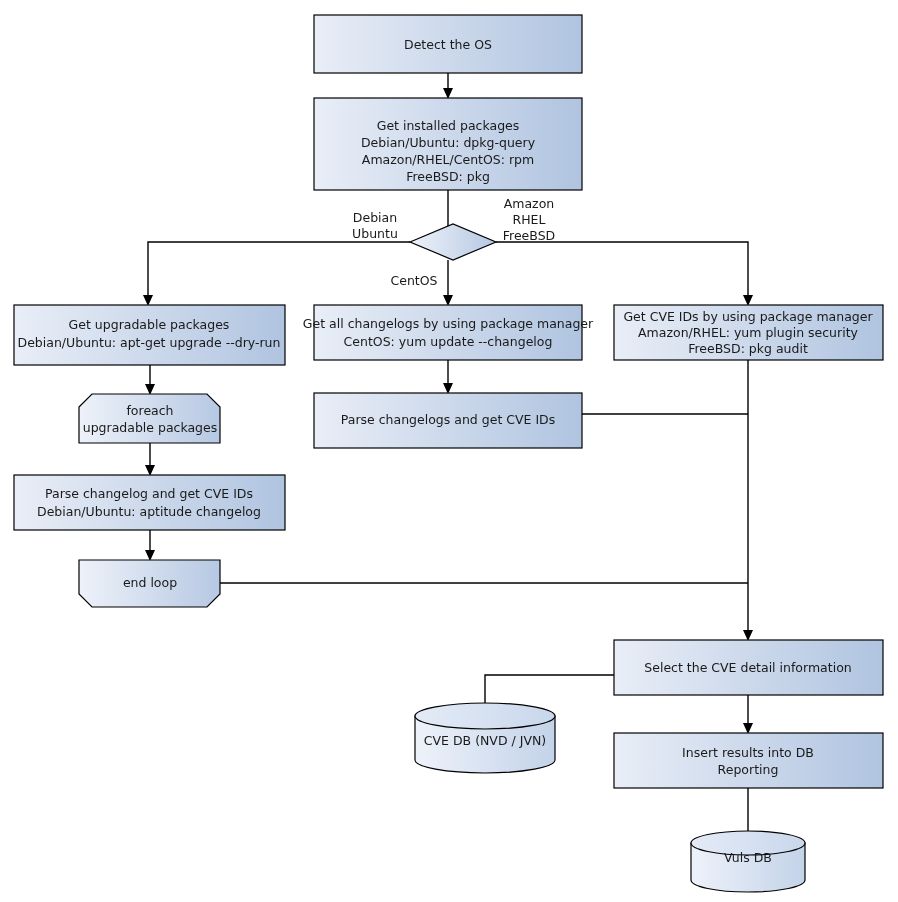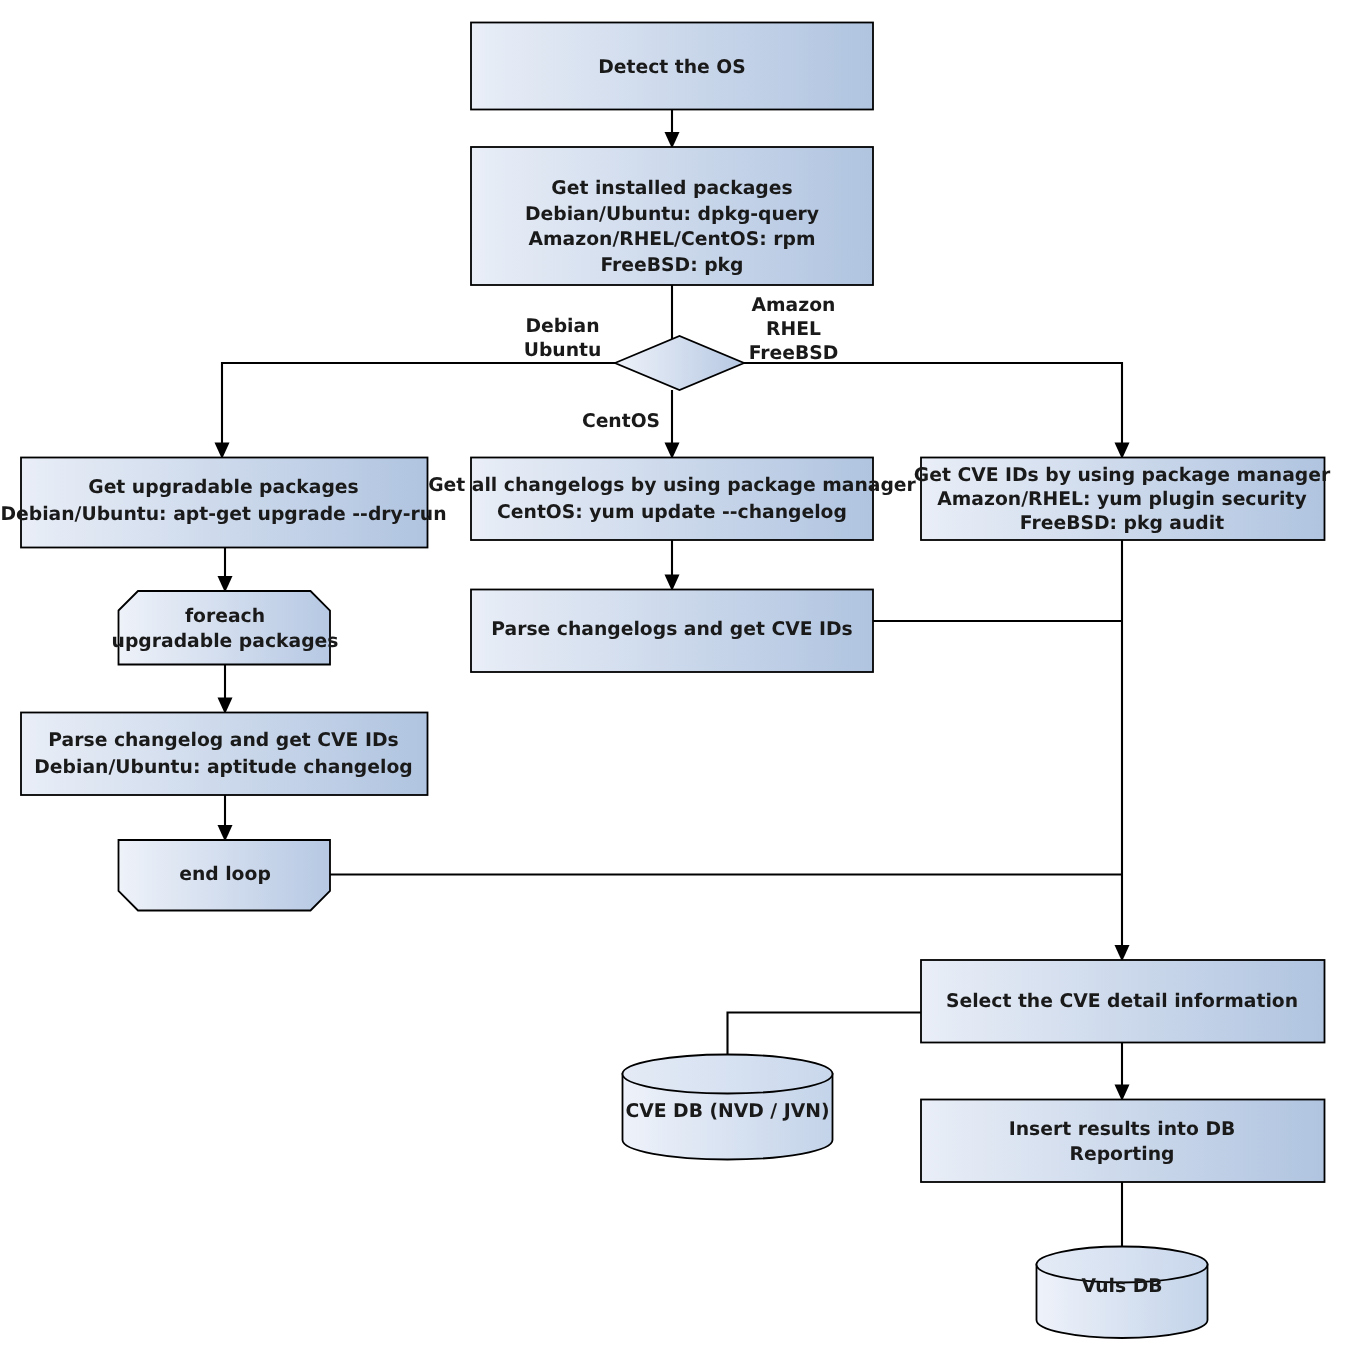--- a/index.html
+++ b/index.html
@@ -10,21 +10,20 @@
   body {
     width: 898px;
     height: 902px;
     font-family: "DejaVu Sans", sans-serif;
     overflow: hidden;
   }
   #flowchart-root {
     position: relative;
     width: 898px;
     height: 902px;
-    font-weight: bold;
   }
   svg#chart {
     display: block;
     width: 898px;
     height: 902px;
   }
   .node-shape {
     stroke: #000000;
     stroke-width: 1.2;
   }

